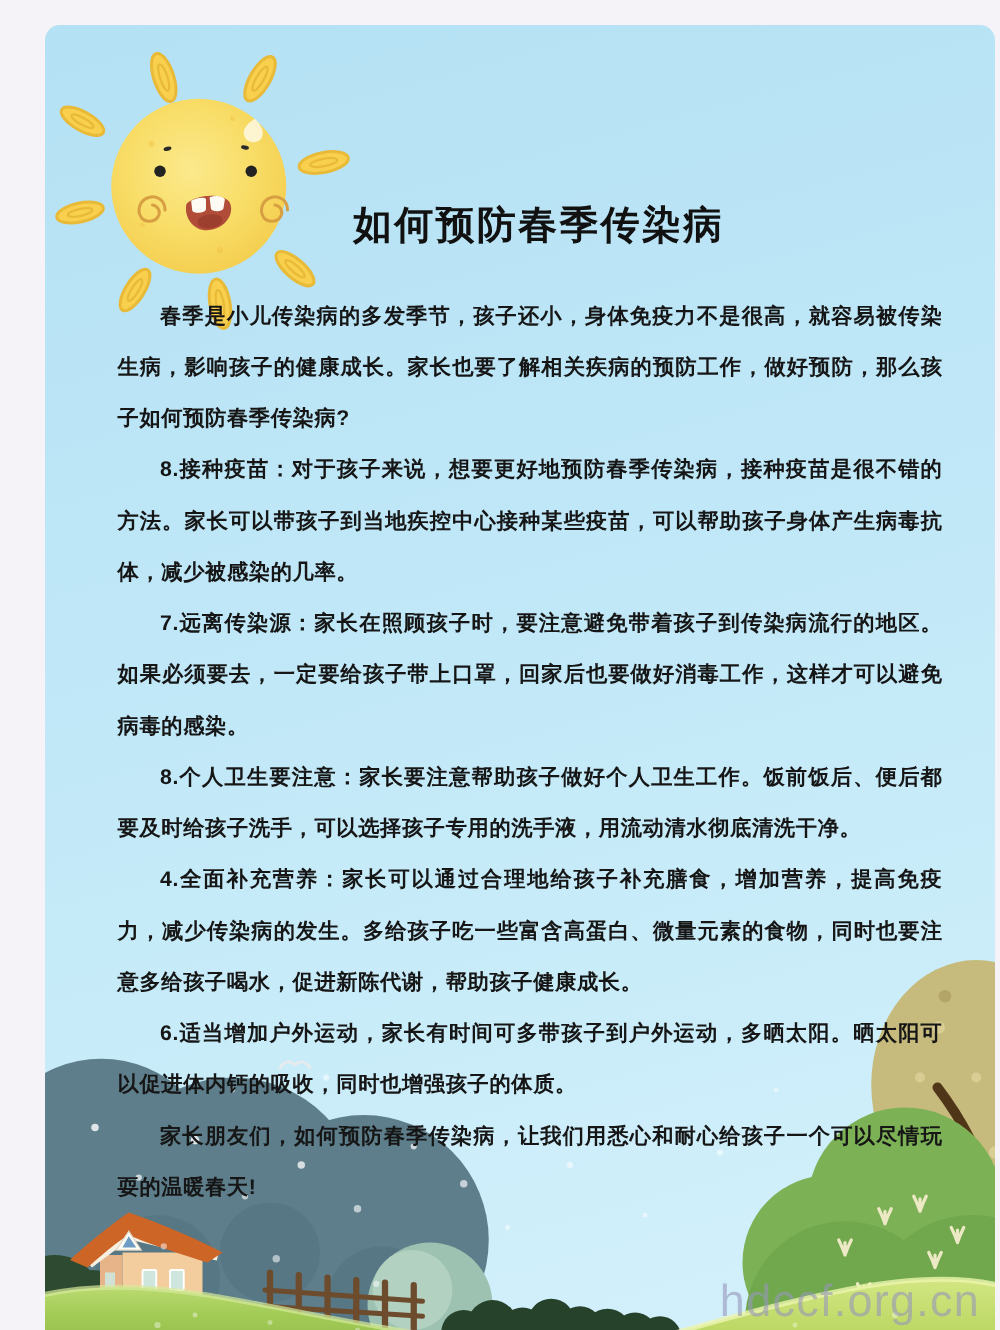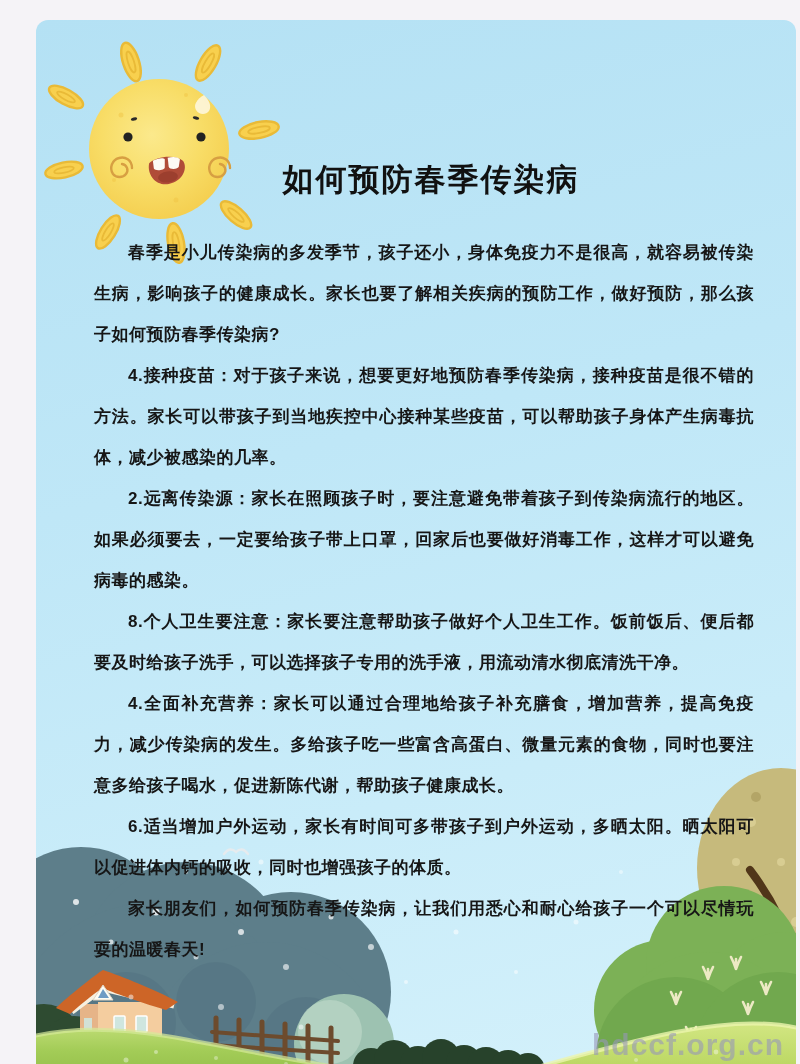--- a/index.html
+++ b/index.html
@@ -8,21 +8,21 @@
   .card{position:absolute;left:36px;top:20px;width:760px;height:1052px;
         background:linear-gradient(165deg,#b4e1f4 0%,#bfe7f7 40%,#c9ecf9 70%,#d4f1fb 100%);
         border-radius:12px 12px 0 0;overflow:hidden;}
   .sun-svg{position:absolute;left:0;top:0;width:300px;height:300px;z-index:2;}
   .title{position:absolute;left:230px;top:118px;width:330px;text-align:center;
          font-size:31px;font-weight:700;color:#111;letter-spacing:2px;z-index:3;}
   .article{position:absolute;left:58px;top:212px;width:660px;z-index:3;}
   .article p{margin:0;text-indent:2em;font-size:17px;line-height:41px;font-weight:700;
              color:#161616;text-align:justify;letter-spacing:0.5px;}
   .landscape{position:absolute;left:0;bottom:0;width:760px;height:330px;z-index:1;}
-  .watermark{position:absolute;right:12px;bottom:10px;font-size:30px;font-weight:700;
+  .watermark{position:absolute;right:12px;bottom:10px;font-size:36px;font-weight:400;
              color:rgba(150,150,185,0.6);letter-spacing:1px;z-index:2;}
 </style>
 </head>
 <body>
 
 <div class="page">
   <div class="card">
 
     <svg class="sun-svg" viewBox="0 0 300 300">
       <defs>
@@ -255,22 +255,22 @@
           <circle cx="180" cy="316" r="2" opacity="0.35"></circle>
           <circle cx="90" cy="318" r="2.5" opacity="0.4"></circle>
         <circle cx="250" cy="322" r="2" opacity="0.35"></circle>
           <circle cx="600" cy="318" r="2" opacity="0.35"></circle>
           <circle cx="680" cy="310" r="2.4" opacity="0.4"></circle>
       </g>
     </svg>
 
     <div class="article">
       <p>春季是小儿传染病的多发季节，孩子还小，身体免疫力不是很高，就容易被传染生病，影响孩子的健康成长。家长也要了解相关疾病的预防工作，做好预防，那么孩子如何预防春季传染病?</p>
-      <p>4.接种疫苗：对于孩子来说，想要更好地预防春季传染病，接种疫苗是很不错的方法。家长可以带孩子到当地疾控中心接种某些疫苗，可以帮助孩子身体产生病毒抗体，减少被感染的几率。</p>
-      <p>2.远离传染源：家长在照顾孩子时，要注意避免带着孩子到传染病流行的地区。如果必须要去，一定要给孩子带上口罩，回家后也要做好消毒工作，这样才可以避免病毒的感染。</p>
+      <p>8.接种疫苗：对于孩子来说，想要更好地预防春季传染病，接种疫苗是很不错的方法。家长可以带孩子到当地疾控中心接种某些疫苗，可以帮助孩子身体产生病毒抗体，减少被感染的几率。</p>
+      <p>7.远离传染源：家长在照顾孩子时，要注意避免带着孩子到传染病流行的地区。如果必须要去，一定要给孩子带上口罩，回家后也要做好消毒工作，这样才可以避免病毒的感染。</p>
       <p>8.个人卫生要注意：家长要注意帮助孩子做好个人卫生工作。饭前饭后、便后都要及时给孩子洗手，可以选择孩子专用的洗手液，用流动清水彻底清洗干净。</p>
       <p>4.全面补充营养：家长可以通过合理地给孩子补充膳食，增加营养，提高免疫力，减少传染病的发生。多给孩子吃一些富含高蛋白、微量元素的食物，同时也要注意多给孩子喝水，促进新陈代谢，帮助孩子健康成长。</p>
       <p>6.适当增加户外运动，家长有时间可多带孩子到户外运动，多晒太阳。晒太阳可以促进体内钙的吸收，同时也增强孩子的体质。</p>
       <p>家长朋友们，如何预防春季传染病，让我们用悉心和耐心给孩子一个可以尽情玩耍的温暖春天!</p>
     </div>
 
     <div class="watermark">hdccf.org.cn</div>
   </div>
 </div>
 

